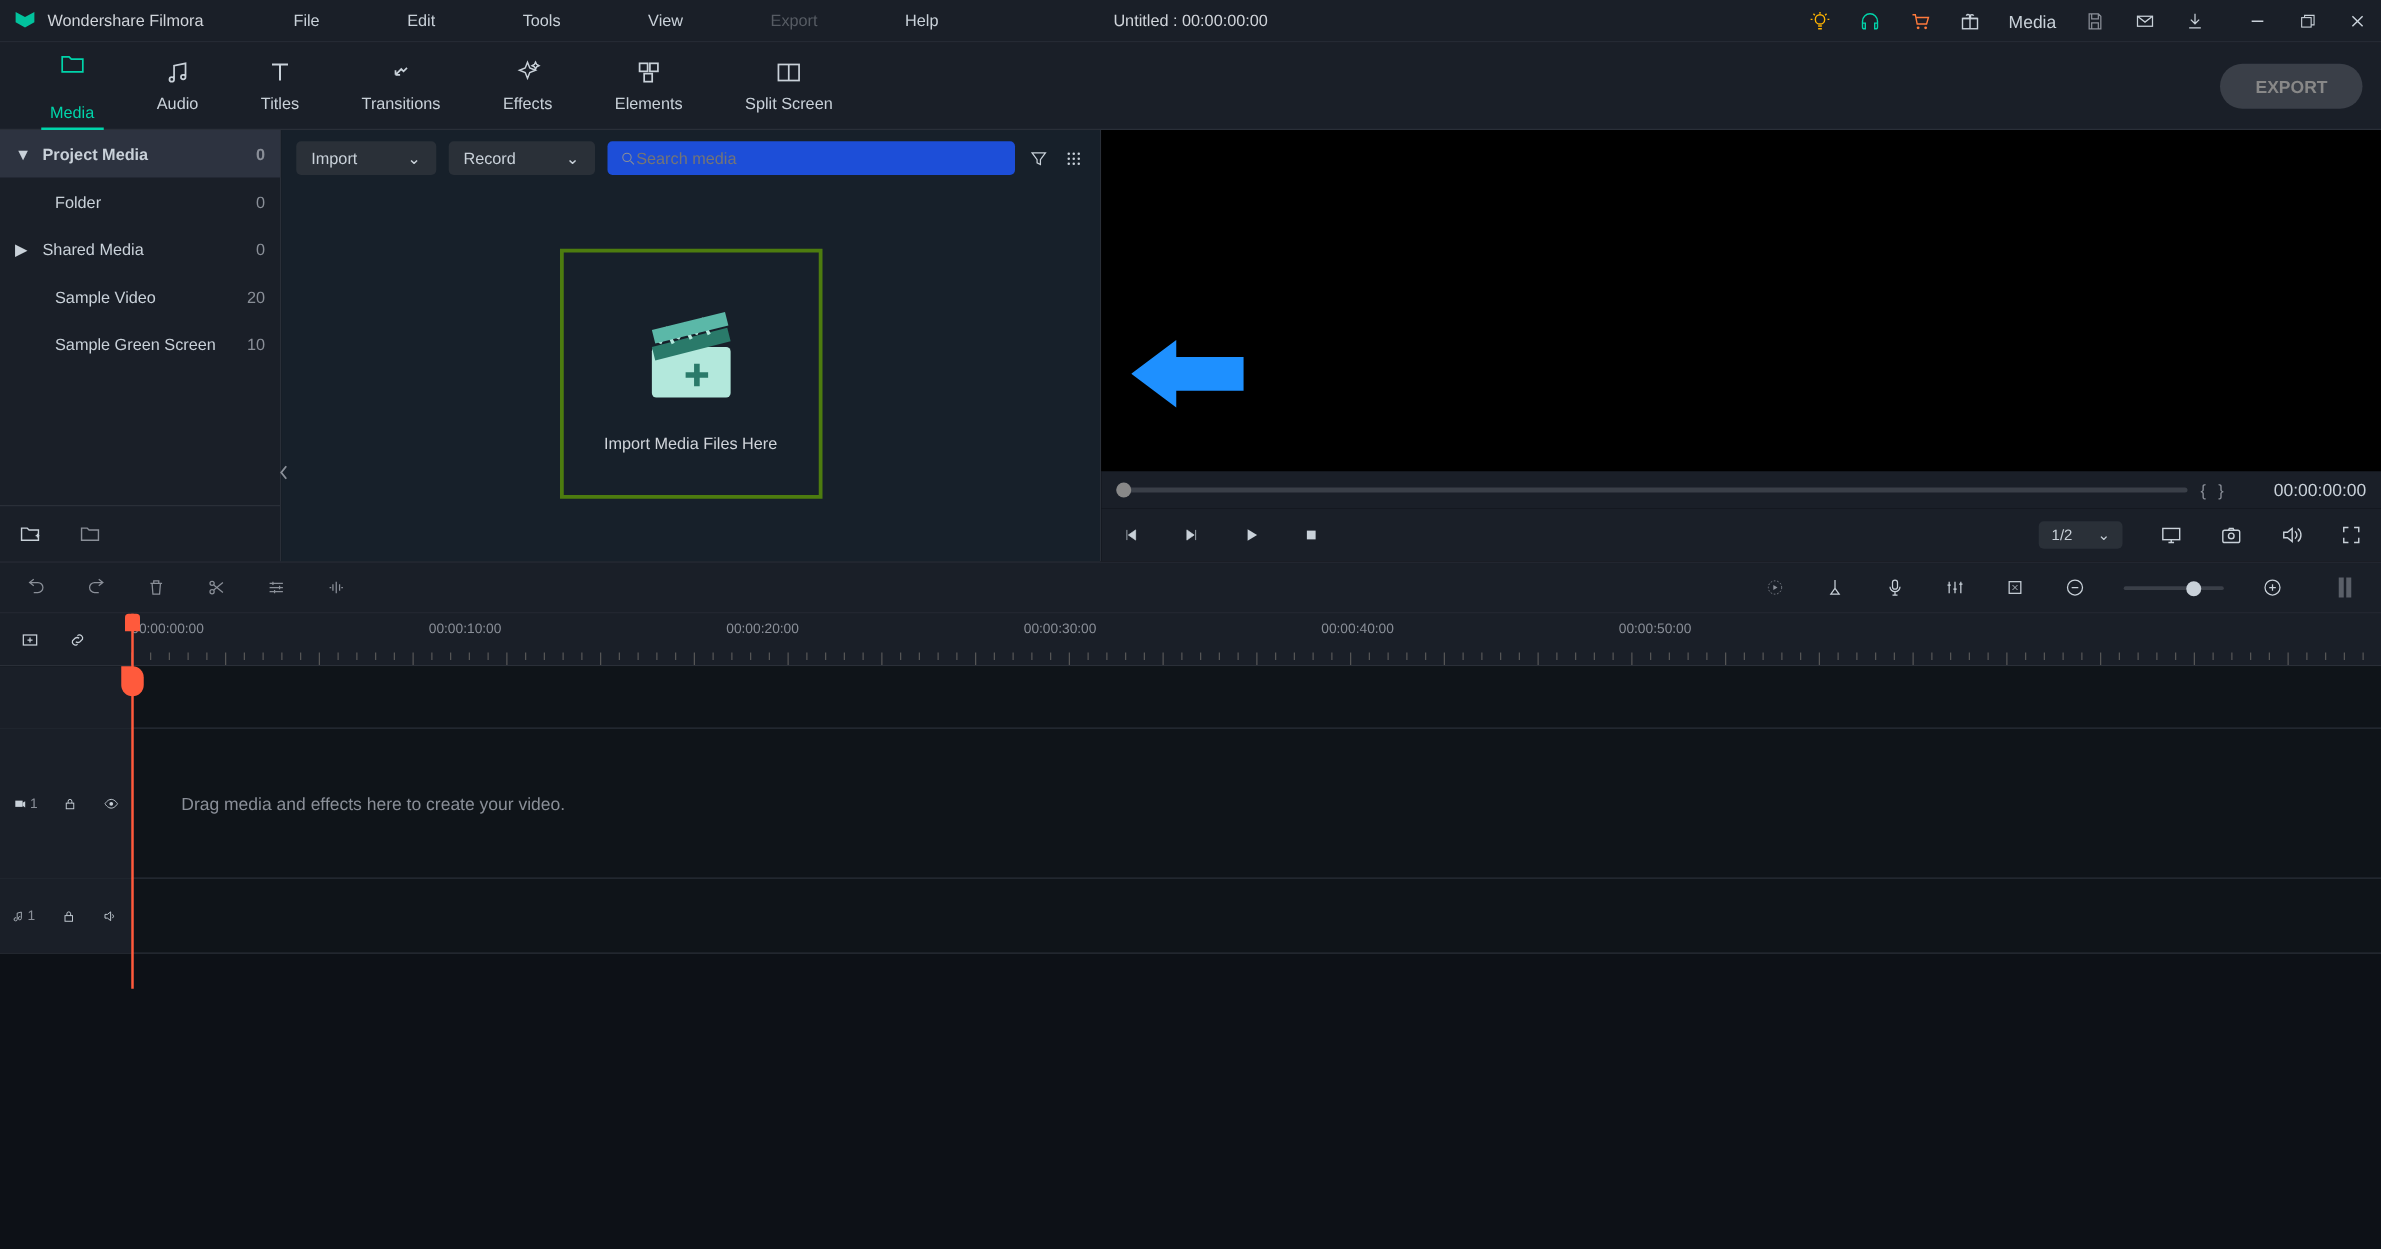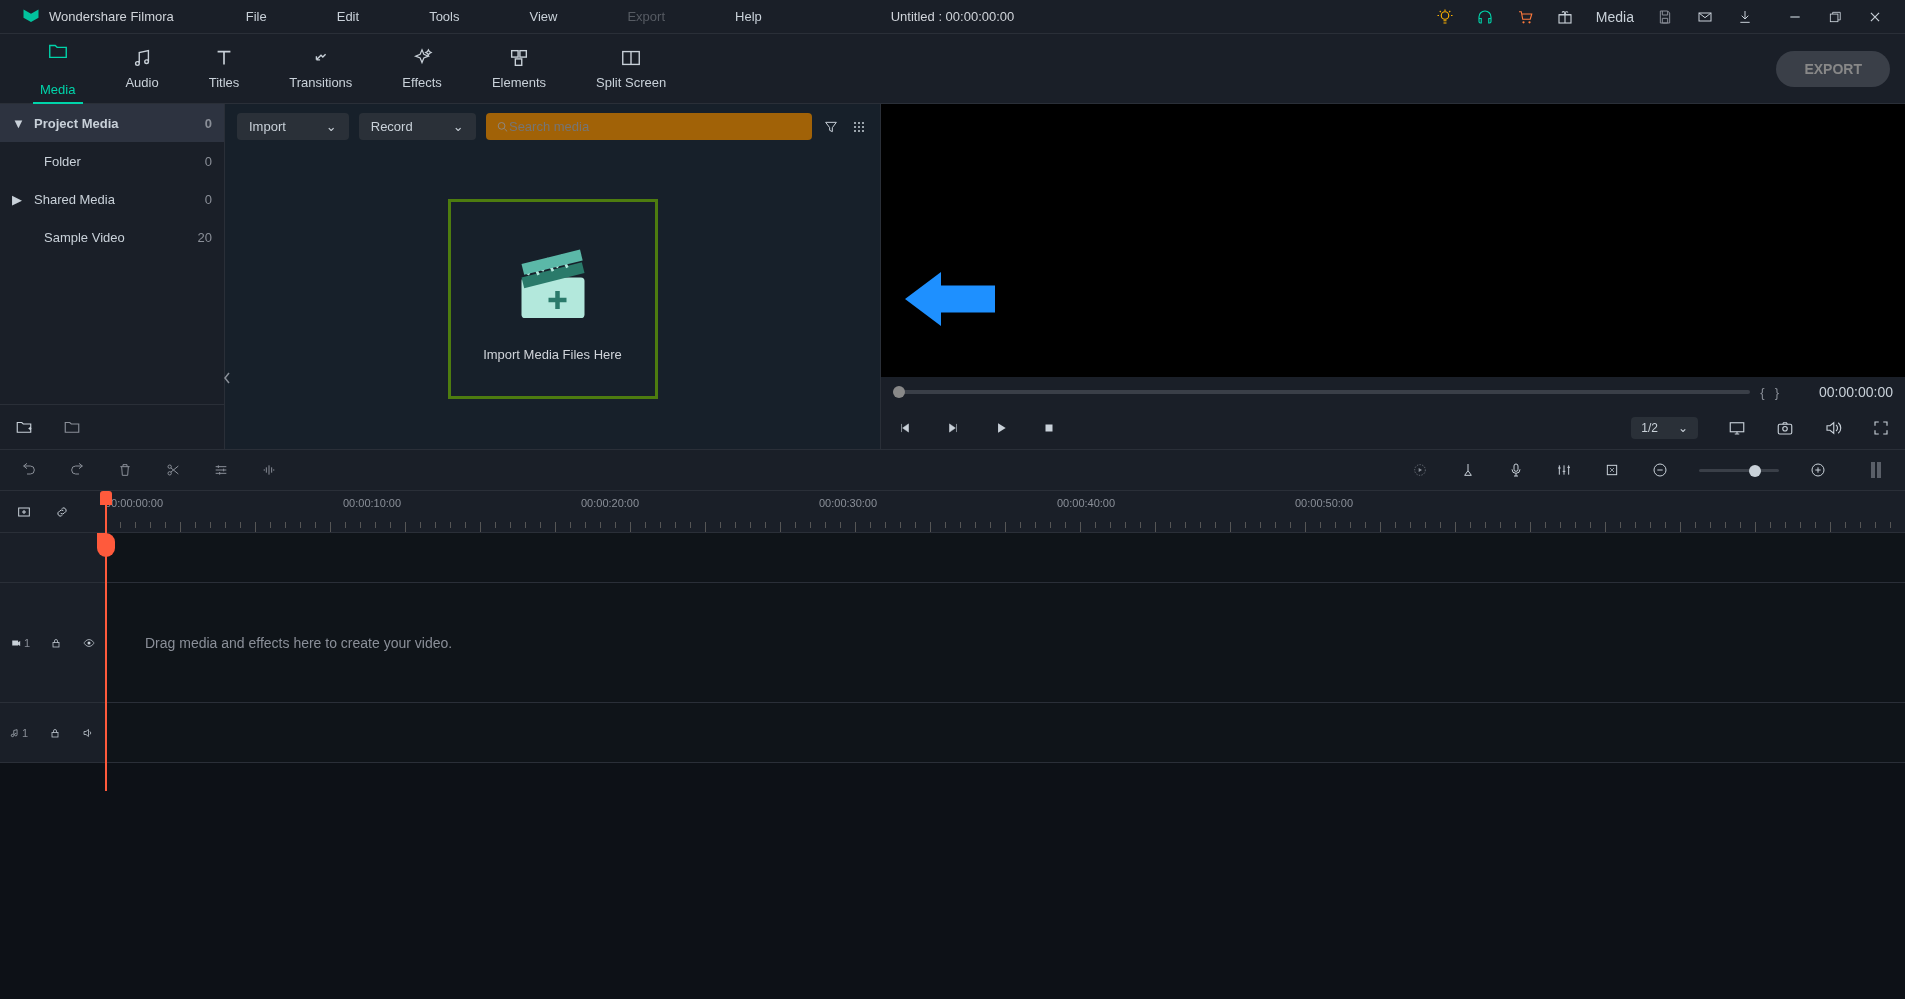--- a/index.html
+++ b/index.html
@@ -1,19 +1,19 @@
 <!DOCTYPE html>
 <html><head>
 <meta charset="utf-8">
 <style>
 * { box-sizing: border-box; margin: 0; padding: 0; font-family: -apple-system, BlinkMacSystemFont, "Segoe UI", Arial, sans-serif; }
 body { background: #0d1117; color: #c9d1d9; overflow: hidden; width: 1905px; height: 999px; }
 
 
-.title-bar { height: 34px; background: #1a1f28; display: flex; align-items: center; padding: 0 21px; font-size: 13px; border-bottom: 1px solid #2a2f38; }
+.title-bar { height: 34px; background: #1a1f28; display: flex; align-items: center; padding: 0 10px; font-size: 13px; border-bottom: 1px solid #2a2f38; }
 .logo { width: 20px; height: 20px; margin-right: 8px; }
 .app-name { color: #d0d4da; margin-right: 30px; }
 .menu-items { display: flex; gap: 28px; }
 .menu-items span { color: #c9d1d9; cursor: pointer; margin-left: 42px; }
 .menu-items .disabled { color: #565b63; }
 .title-center { position: absolute; left: 50%; transform: translateX(-50%); color: #d0d4da; }
 .title-right { margin-left: auto; display: flex; align-items: center; gap: 22px; }
 .window-controls { display: flex; gap: 22px; margin-left: 10px; }
 .icon-btn { width: 18px; height: 18px; display: flex; align-items: center; justify-content: center; cursor: pointer; }
 svg { display: block; }
@@ -39,21 +39,21 @@
 .sidebar-item .count { color: #8a8f98; }
 .sidebar-item.indent { padding-left: 44px; }
 .sidebar-footer { height: 45px; display: flex; align-items: center; padding: 0 15px; gap: 30px; border-top: 1px solid #2a2f38; }
 
 .collapse-handle { position: absolute; left: 222px; top: 368px; width: 10px; height: 20px; display:flex; align-items:center; justify-content:center; cursor:pointer; }
 
 
 .media-panel { flex: 1; max-width: 655px; background: #17202a; display: flex; flex-direction: column; }
 .media-toolbar { height: 45px; display: flex; align-items: center; gap: 10px; padding: 8px 12px; }
 .dropdown { background: #2a3038; color: #c9d1d9; padding: 6px 12px; border-radius: 4px; display: flex; align-items: center; gap: 40px; font-size: 13px; cursor: pointer; }
-.search-box { flex: 1; background: #a16207; border-radius: 4px; display: flex; align-items: center; padding: 6px 10px; gap: 0; }
+.search-box { flex: 1; background: #1d4ed8; border-radius: 4px; display: flex; align-items: center; padding: 6px 10px; gap: 0; }
 .search-box input { background: transparent; border: none; outline: none; color: #c9d1d9; font-size: 13px; width: 100%; }
 .media-drop { flex: 1; display: flex; align-items: center; justify-content: center; position: relative; }
 .import-box { border: 3px solid #4d7c0f; width: 210px; height: 200px; display: flex; flex-direction: column; align-items: center; justify-content: center; gap: 20px; cursor: pointer; }
 .clapper-icon { width: 90px; height: 90px; }
 .import-text { font-size: 13px; color: #d0d4da; }
 .blue-arrow { position: absolute; left: 680px; width: 90px; height: 60px; }
 
 
 .preview-panel { flex: 1; background: #000; display: flex; flex-direction: column; border-left: 1px solid #2a2f38; }
 .preview-video { flex: 1; background: #000; }
@@ -236,20 +236,24 @@
       </div>
       <div class="sidebar-item">
         <span class="arrow">▶</span>
         <span class="label">Shared Media</span>
         <span class="count">0</span>
       </div>
       <div class="sidebar-item" style="padding-left:44px;">
         <span class="label">Sample Video</span>
         <span class="count">20</span>
       </div>
+      <div class="sidebar-item" style="padding-left:44px;">
+        <span class="label">Sample Green Screen</span>
+        <span class="count">10</span>
+      </div>
     </div>
     <div class="sidebar-footer">
       <span class="icon-btn">
           <svg width="18" height="18" viewBox="0 0 24 24">
             <path d="M3 6h6l2 2h10v11H3zM18 14h4M20 12v4" fill="none" stroke="#c9d1d9" stroke-width="1.5"></path>
           </svg>
         </span>
       <span class="icon-btn">
           <svg width="18" height="18" viewBox="0 0 24 24">
             <path d="M3 6h6l2 2h10v11H3z" fill="none" stroke="#8a8f98" stroke-width="1.5"></path>

